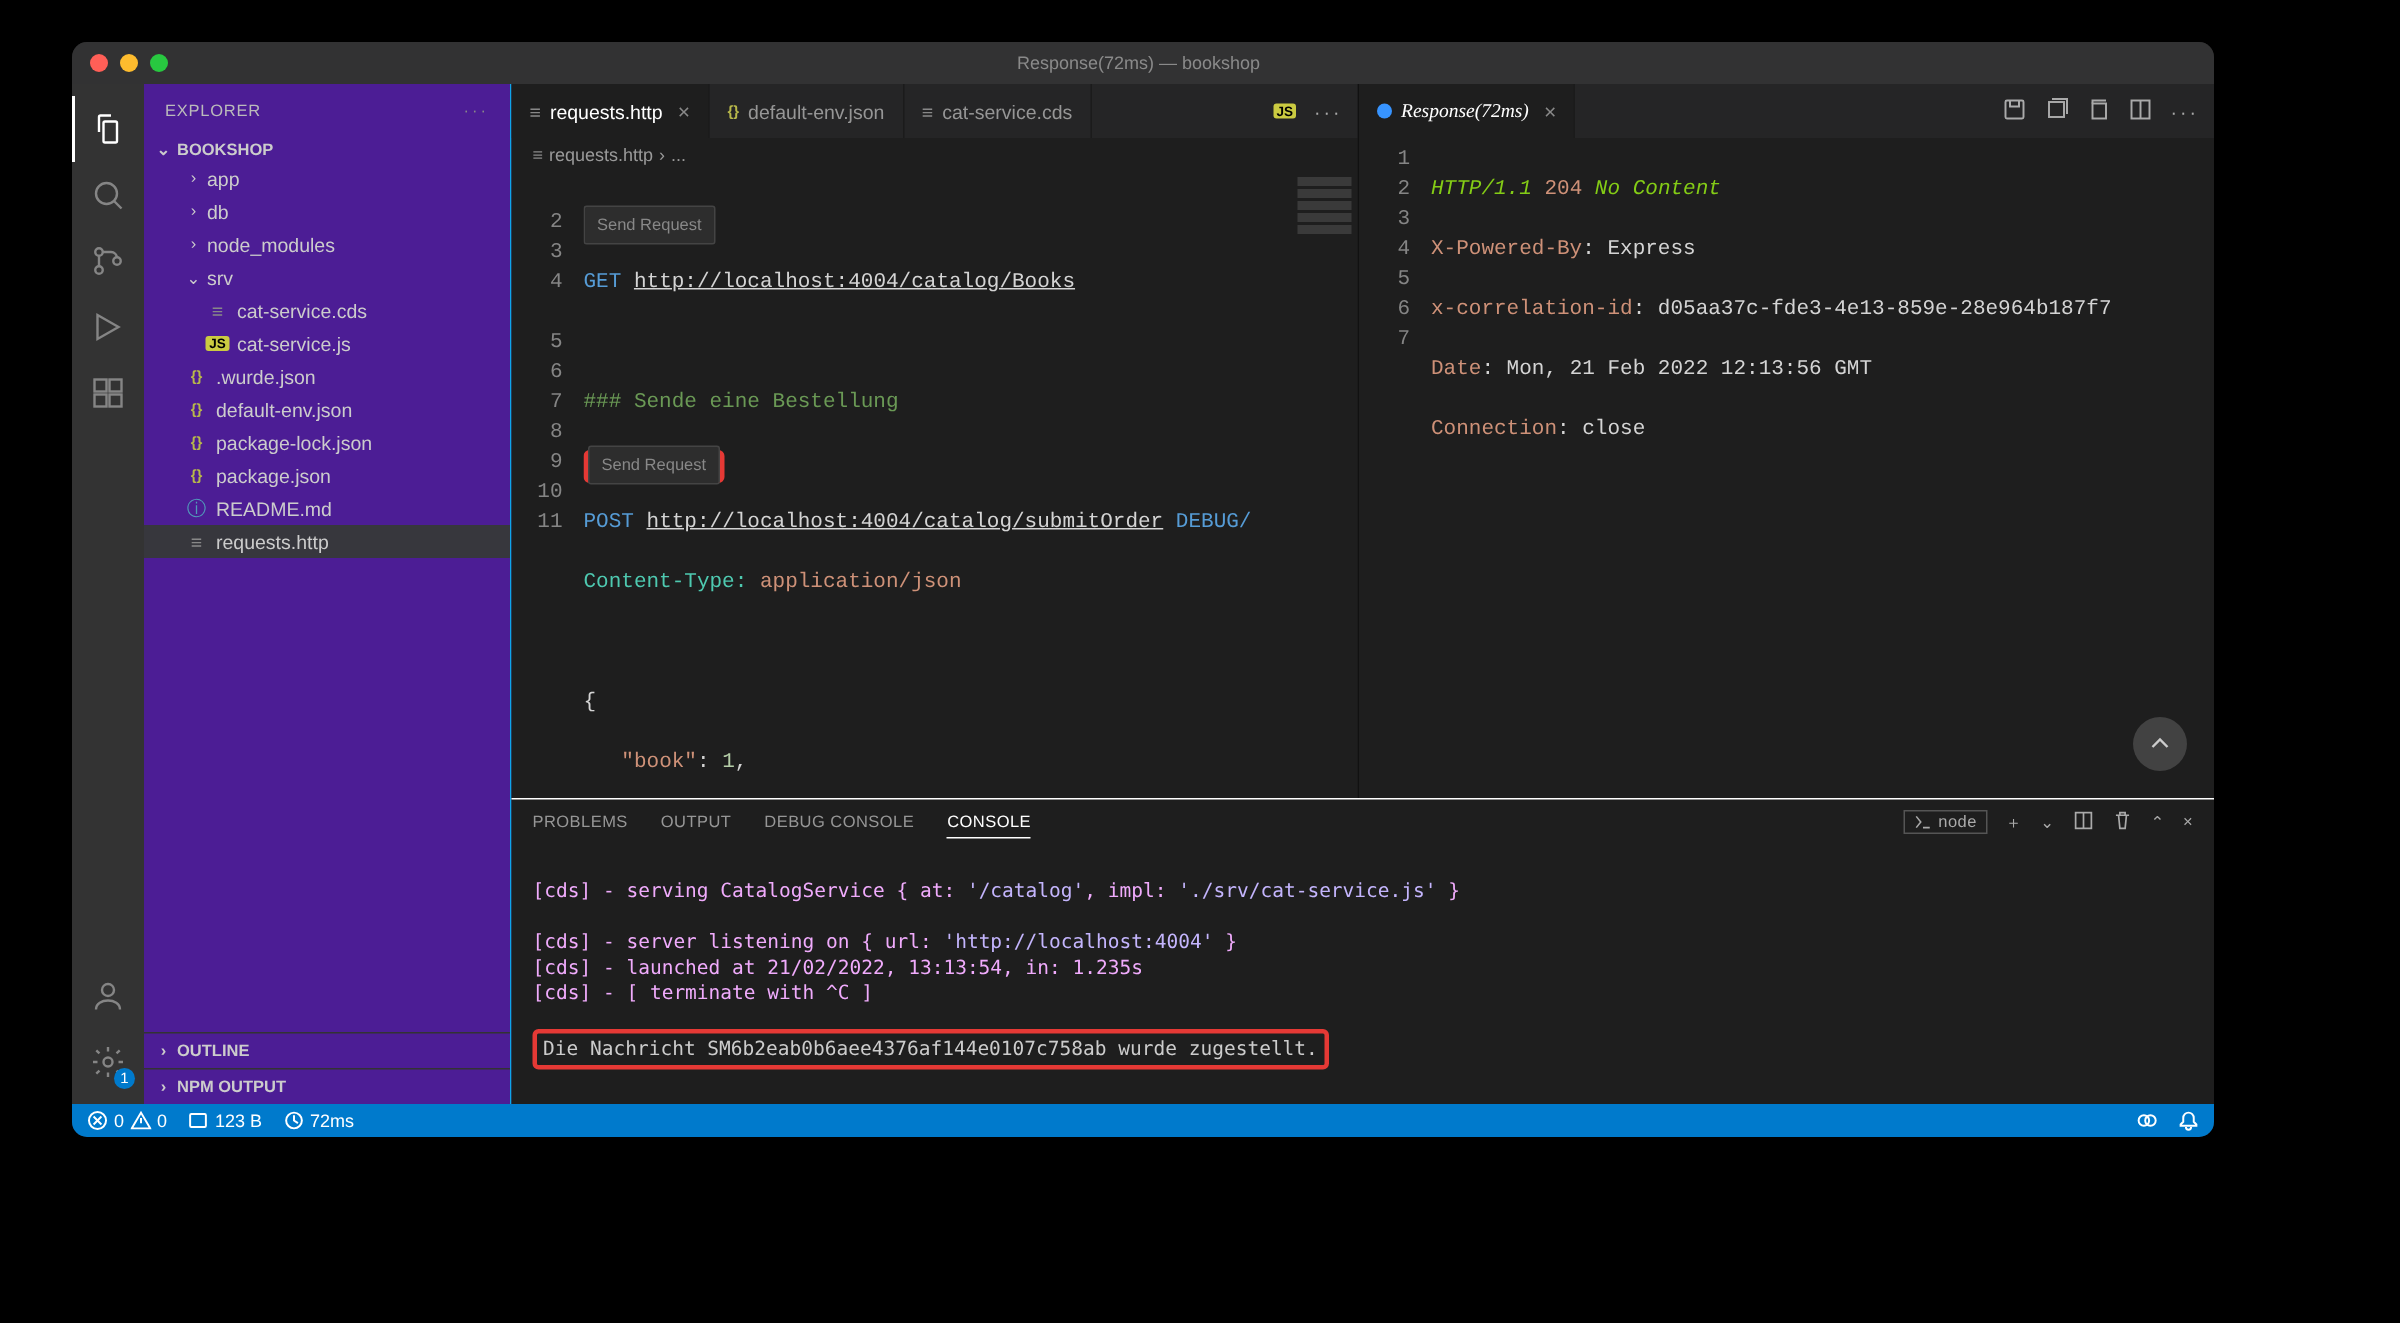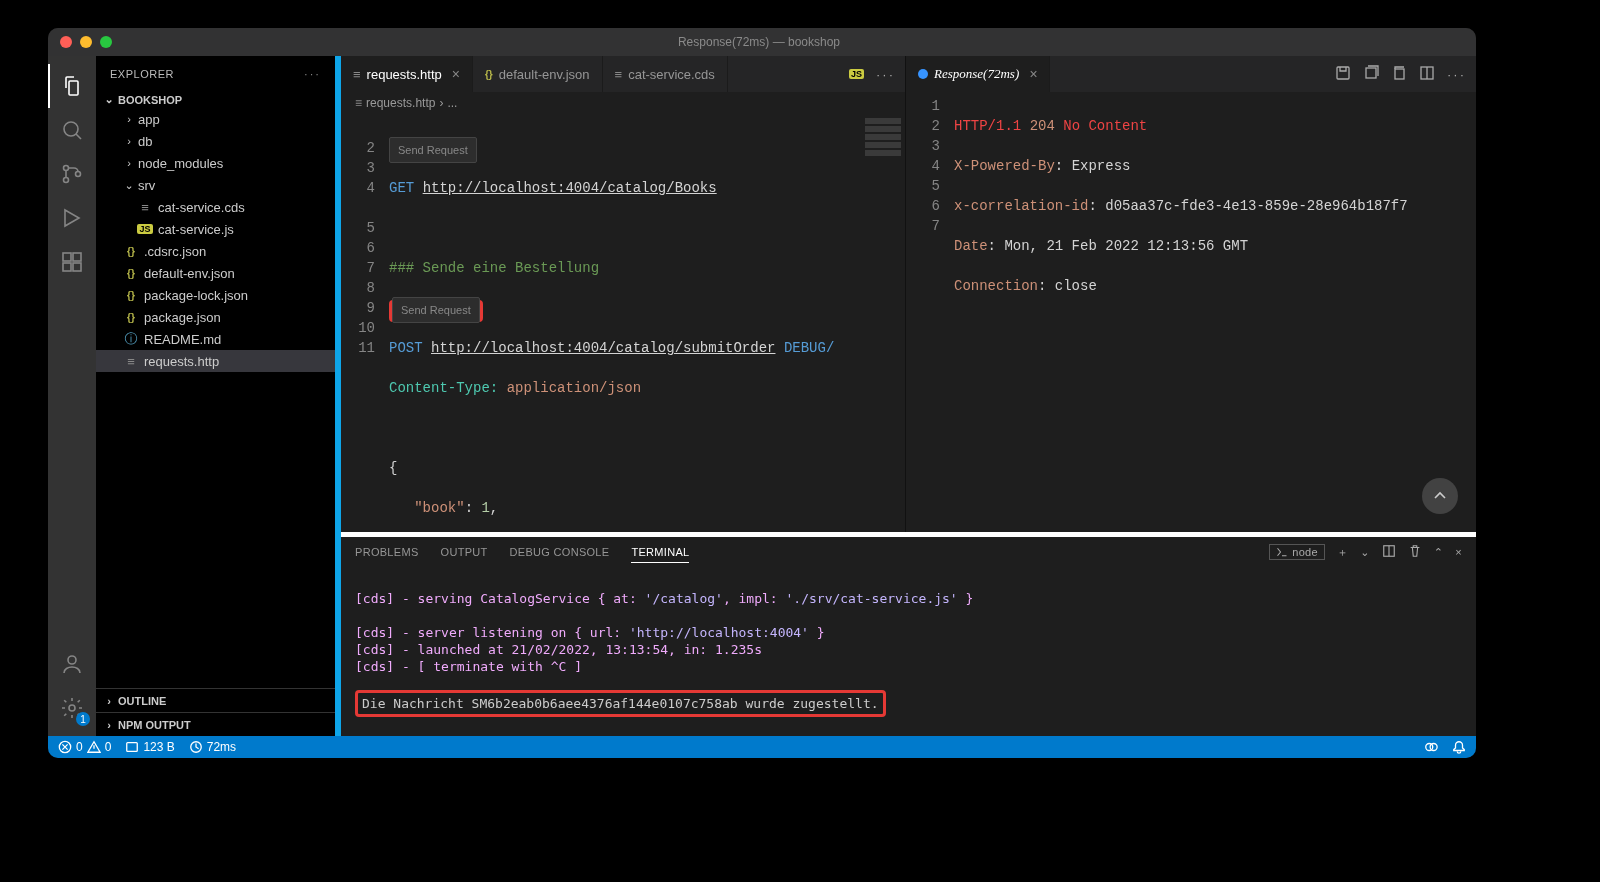--- a/index.html
+++ b/index.html
@@ -79,23 +79,23 @@
   .badge {
     position:absolute; bottom:4px; right:6px;
     background:#007acc; color:#fff; font-size:10px;
     border-radius:8px; min-width:14px; height:14px;
     display:flex; align-items:center; justify-content:center;
     padding:0 3px;
   }
   
   .sidebar {
     width: 245px;
-    background:#000000;
+    background:#4c1d95;
     display:flex; flex-direction:column;
-    border-right:6px solid #0ea5e9;
+    border-right:1px solid #0ea5e9;
   }
   .sidebar-header {
     height: 35px;
     display:flex; align-items:center; justify-content:space-between;
     padding:0 14px;
     color:#bbb;
     font-size:11px; letter-spacing:0.5px;
   }
   .sidebar-header .dots { color:#888; letter-spacing:2px; }
   .section-title {
@@ -243,37 +243,37 @@
   .minimap {
     position:absolute; right:0; top:0; bottom:0;
     width:44px;
     background:#1e1e1e;
   }
   .minimap .mm-block {
     position:absolute; left:4px; right:4px;
     height:6px; background:#3a3a3a;
   }
   
-  .resp-code .hn { color:#ef4444; }
+  .resp-code .hn { color:#84cc16;font-style:italic; }
   .resp-code .hv { color:#d4d4d4; }
   .resp-code .st { color:#ce9178; }
   .floating-up {
     position:absolute;
     right:18px; bottom:18px;
     width:36px; height:36px;
     background:#424242;
     border-radius:50%;
     display:flex; align-items:center; justify-content:center;
     color:#ccc;
   }
   
   .panel {
     height:204px;
     background:#1e1e1e;
-    border-top:5px solid #ffffff;
+    border-top:1px solid #ffffff;
     display:flex; flex-direction:column;
     position:relative;
   }
   .panel-header {
     height:30px;
     display:flex; align-items:center;
     padding:0 14px;
     gap:22px;
     font-size:11px;
     color:#969696;
@@ -422,21 +422,21 @@
             <span>cat-service.cds</span>
           </div>
         <div class="tree-item indent2">
             <span class="ic">
               <span class="ic-js">JS</span>
             </span>
             <span>cat-service.js</span>
           </div>
         <div class="tree-item indent1">
             <span class="ic ic-json">{}</span>
-            <span>.cdsrc.json</span>
+            <span>.wurde.json</span>
           </div>
         <div class="tree-item indent1">
             <span class="ic ic-json">{}</span>
             <span>default-env.json</span>
           </div>
         <div class="tree-item indent1">
             <span class="ic ic-json">{}</span>
             <span>package-lock.json</span>
           </div>
         <div class="tree-item indent1">
@@ -583,21 +583,21 @@
             </div>
           </div>
         </div>
       </div>
 
       <div class="panel">
         <div class="panel-header">
           <span class="ptab">PROBLEMS</span>
           <span class="ptab">OUTPUT</span>
           <span class="ptab">DEBUG CONSOLE</span>
-          <span class="ptab active">TERMINAL</span>
+          <span class="ptab active">CONSOLE</span>
           <div class="right">
             <span class="node-sel">
               <svg width="12" height="12" viewBox="0 0 16 16" fill="none" stroke="currentColor" stroke-width="1.4">
                   <path d="M2 3l4 5-4 5M8 13h6"></path>
                 </svg>
               <span>node</span>
             </span>
             <span>＋</span>
             <span>⌄</span>
             <span><svg width="14" height="14" viewBox="0 0 16 16" fill="none" stroke="currentColor" stroke-width="1.3">

